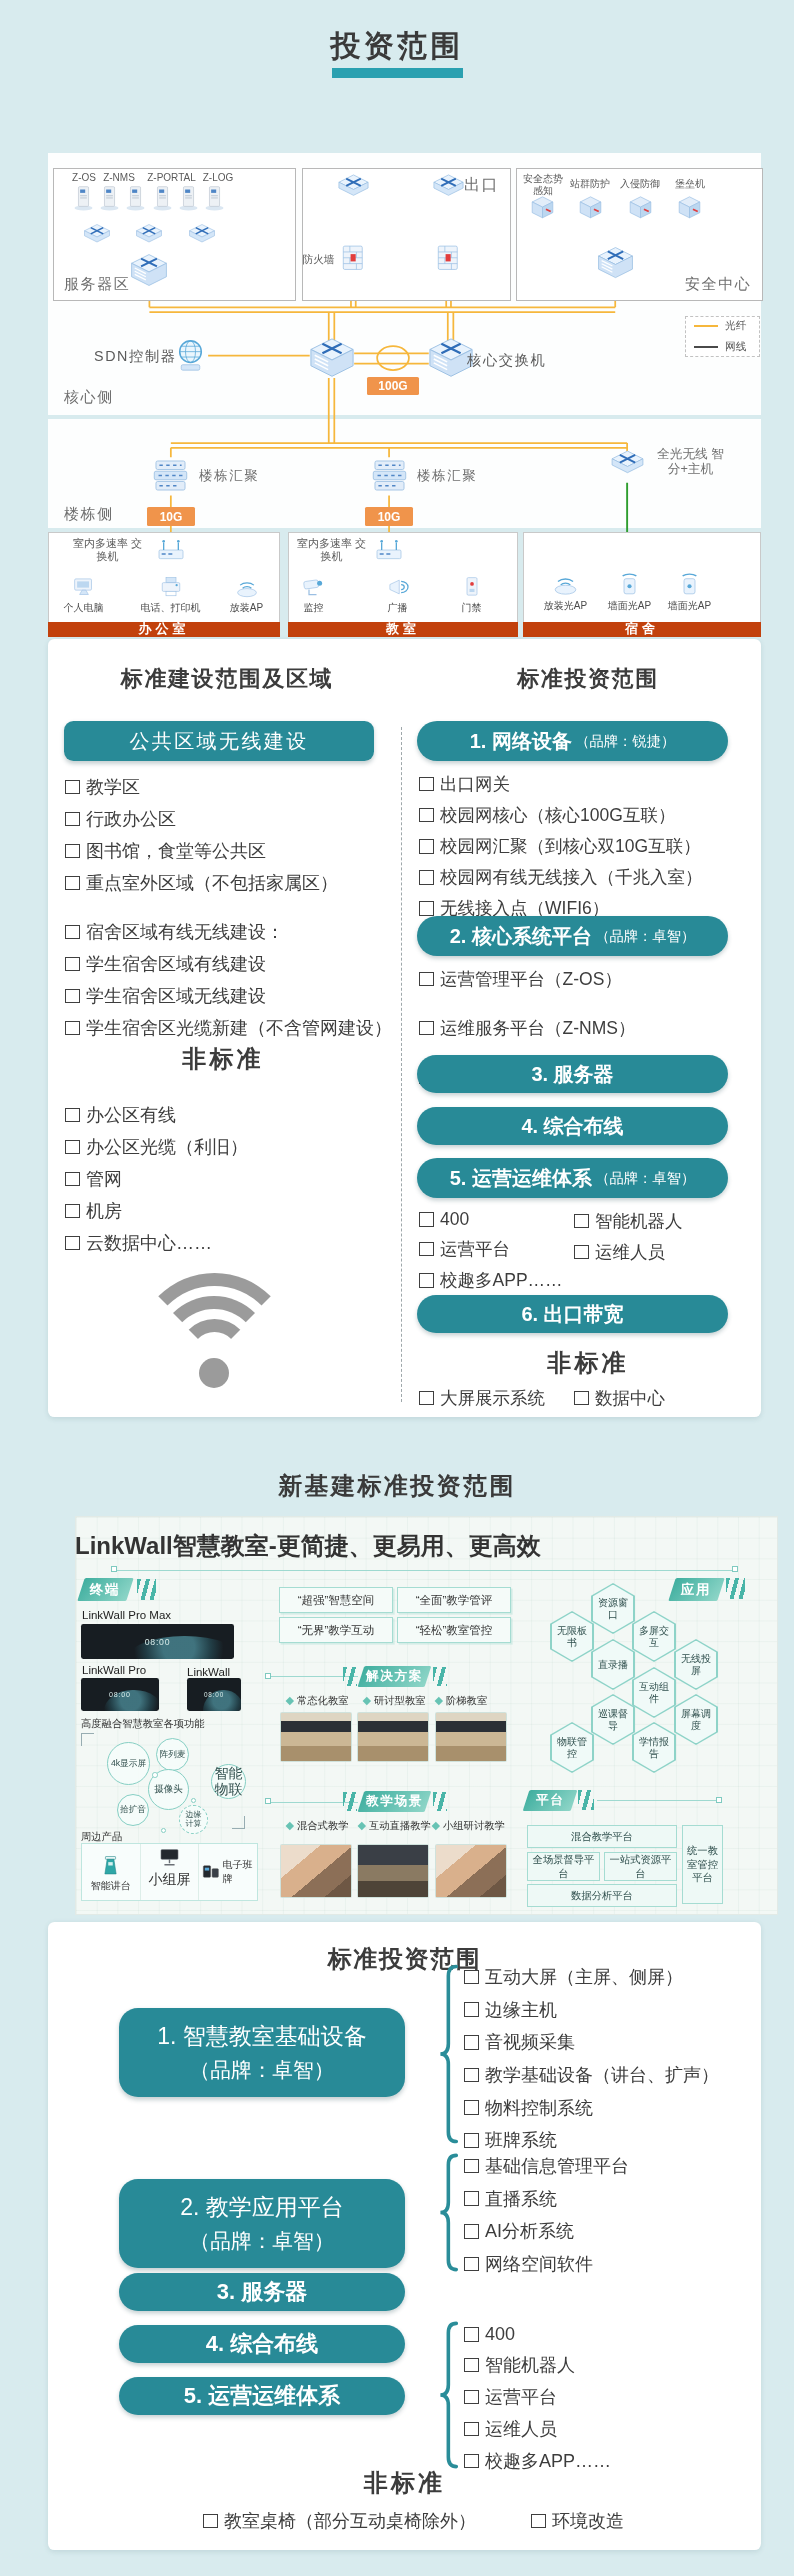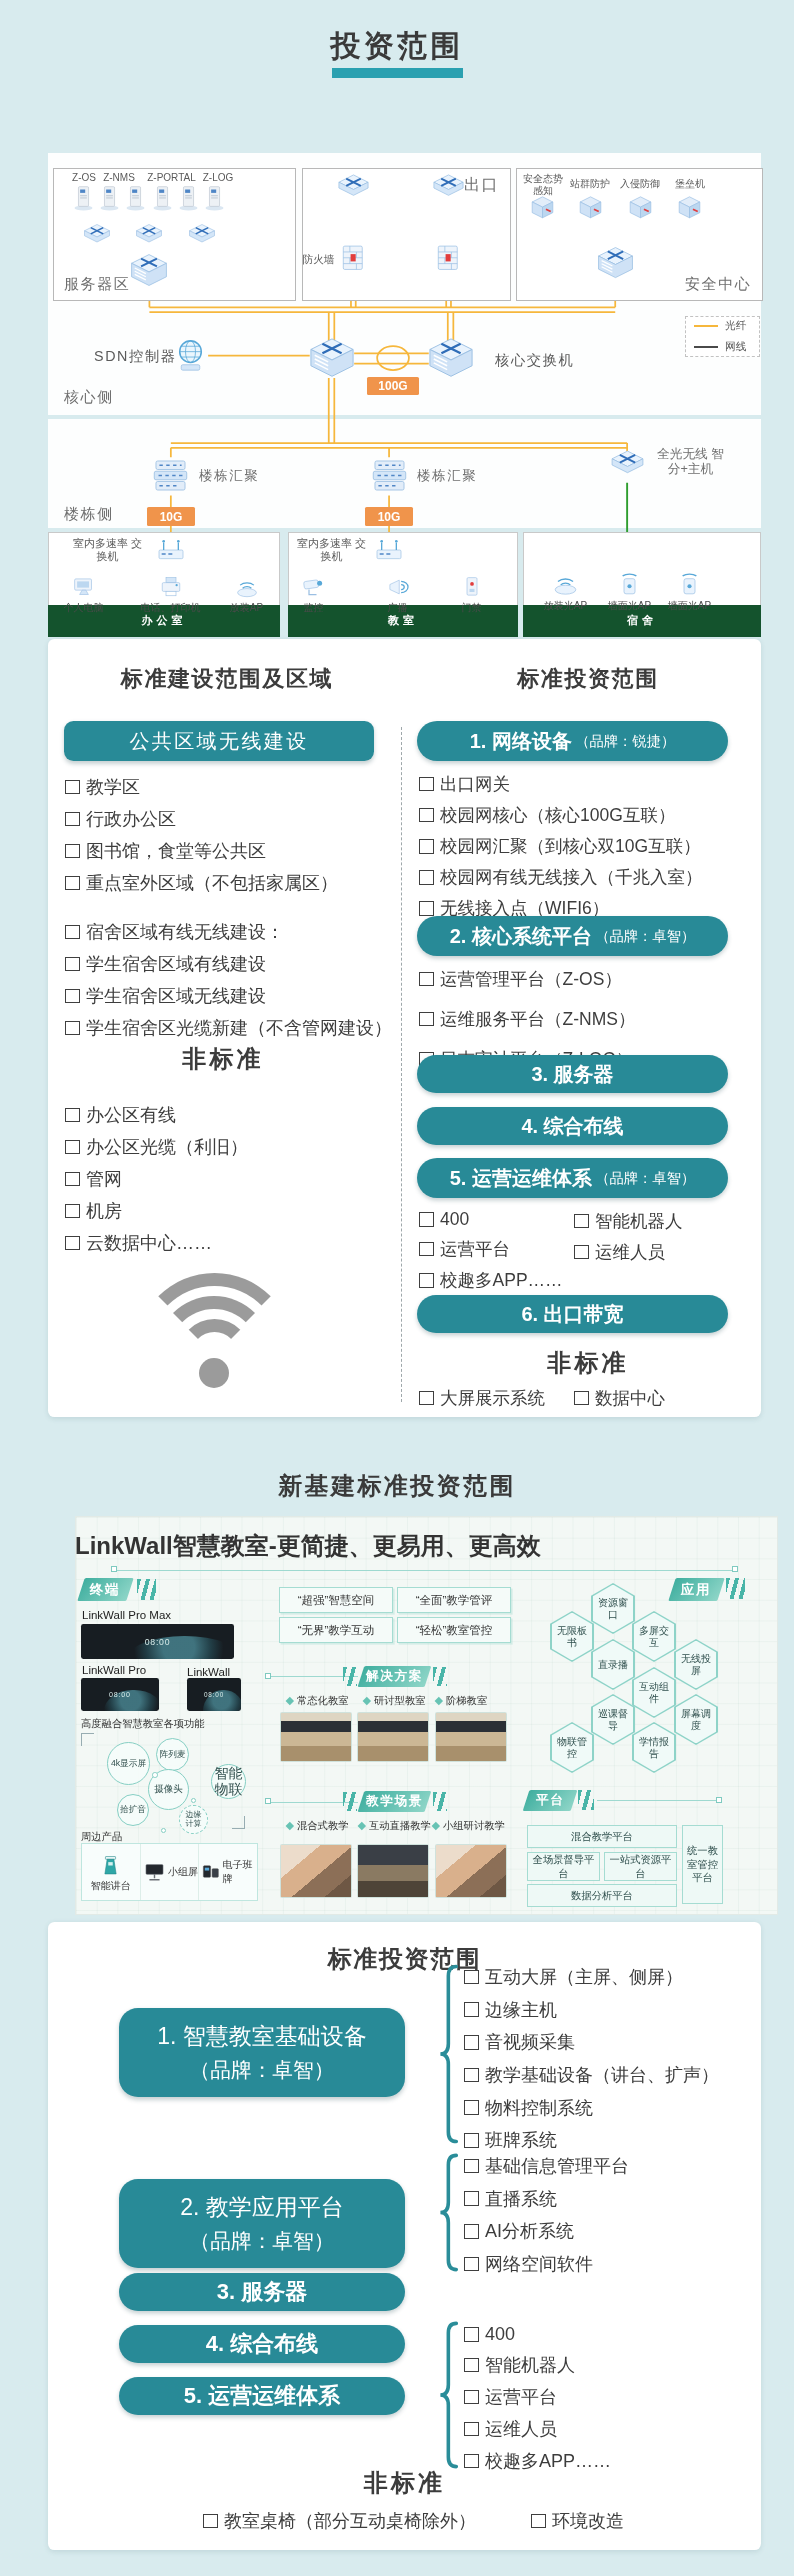--- a/index.html
+++ b/index.html
@@ -8,21 +8,21 @@
   .abs{position:absolute}
   .h1{position:absolute;left:0;width:794px;text-align:center;font-size:30px;font-weight:bold;color:#3a3a3a;letter-spacing:3.2px}
   .hbar{position:absolute;background:#2aa0b0}
   .h2{position:absolute;left:0;width:794px;text-align:center;font-size:24px;font-weight:bold;color:#3a3a3a;letter-spacing:2.4px}
   .band{position:absolute;background:#fdfefe}
   .gbox{position:absolute;background:#fff;border:0.8px solid #b8b8b8}
   .legend{position:absolute;border:0.8px dashed #c2c2c2;background:#fff;display:flex;flex-direction:column;justify-content:center;gap:7.1px;padding:4.8px 8px;box-sizing:border-box}
   .lrow{display:flex;align-items:center;gap:7.1px;font-size:10.7px;color:#555}
   .lline{width:24px;height:2.4px;flex:none}
   .room{position:absolute;background:#fff;border:0.8px solid #c9c9c9}
-  .roombar{position:absolute;left:-0.8px;right:-0.8px;bottom:-0.8px;height:32px;background:#14532d;color:#fff;font-size:11px;font-weight:bold;display:flex;align-items:center;justify-content:center;letter-spacing:4px}
+  .roombar{position:absolute;left:-0.8px;right:-0.8px;bottom:-0.8px;height:15px;background:#c2410c;color:#fff;font-size:13px;font-weight:bold;display:flex;align-items:center;justify-content:center;letter-spacing:4px}
   .zlbl{position:absolute;color:#6f6f6f;font-size:15px;letter-spacing:1.6px;white-space:nowrap}
   .slbl{position:absolute;color:#5a5a5a;font-size:10px;text-align:center;line-height:1.2}
   .badge{position:absolute;background:#f0944b;color:#fff;font-weight:bold;font-size:12px;display:flex;align-items:center;justify-content:center;border-radius:1.6px}
   .dev{position:absolute;display:flex;flex-direction:column;align-items:center;width:67px;color:#4a4a4a;font-size:10px;text-align:center;line-height:1.2}
   .ic{position:absolute}
   .panel{position:absolute;background:#fff;border-radius:6.4px;box-shadow:0 1.6px 4.8px rgba(50,90,100,.13)}
   .lwpanel{position:absolute;background:#f3f8f5;border:0.8px solid #e2eae6;
     background-image:linear-gradient(rgba(190,215,205,.18) 0.8px,transparent 0.8px),linear-gradient(90deg,rgba(190,215,205,.18) 0.8px,transparent 0.8px);
     background-size:20.7px 20.7px}
   .ptitle{position:absolute;text-align:center;font-size:22px;font-weight:bold;color:#3c3c3c;letter-spacing:1.6px}
@@ -289,21 +289,21 @@
     <div class="zlbl" style="left:94px;top:339px;font-size:14.3px;color:#5a5a5a">SDN控制器</div>
     <svg class="ic" style="left:172px;top:329px" width="37" height="37" viewBox="0 0 46 46">
         <use href="#i-glb"></use>
       </svg>
     <svg class="ic" style="left:309px;top:329px" width="46" height="46" viewBox="0 0 58 58">
         <use href="#i-bigsw"></use>
       </svg>
     <svg class="ic" style="left:428px;top:329px" width="46" height="46" viewBox="0 0 58 58">
         <use href="#i-bigsw"></use>
       </svg>
-    <div class="zlbl" style="left:495px;top:343px;font-size:14.3px;color:#5a5a5a">核心交换机</div>
+    <div class="zlbl" style="left:467px;top:343px;font-size:14.3px;color:#5a5a5a">核心交换机</div>
     <div class="badge" style="left:367px;top:369px;width:52px;height:18px">100G</div>
     <div class="zlbl" style="left:64px;top:380px">核心侧</div>
 
     <svg class="ic" style="left:150px;top:447px" width="41" height="41" viewBox="0 0 52 52">
         <use href="#i-agg"></use>
       </svg>
     <div class="zlbl" style="left:199px;top:459px;font-size:13.5px">楼栋汇聚</div>
     <svg class="ic" style="left:369px;top:447px" width="41" height="41" viewBox="0 0 52 52">
         <use href="#i-agg"></use>
       </svg>
@@ -433,21 +433,21 @@
     <div class="ck">出口网关</div>
     <div class="ck">校园网核心（核心100G互联）</div>
     <div class="ck">校园网汇聚（到核心双10G互联）</div>
     <div class="ck">校园网有线无线接入（千兆入室）</div>
     <div class="ck">无线接入点（WIFI6）</div>
   </div>
   <div class="pill" style="left:417px;top:908px;width:311px;height:40px;border-radius:20px;font-size:20px;font-weight:bold">
     <span>2. 核心系统平台</span>
       <span class="b">（品牌：卓智）</span>
   </div>
-  <div class="cklist" style="left:419px;top:959px;gap:16px;font-size:17.5px">
+  <div class="cklist" style="left:419px;top:959px;gap:25px;font-size:17.5px">
     <div class="ck">运营管理平台（Z-OS）</div>
     <div class="ck">运维服务平台（Z-NMS）</div>
     <div class="ck">日志审计平台（Z-LOG）</div>
   </div>
   <div class="pill" style="left:417px;top:1047px;width:311px;height:38px;border-radius:19px;font-size:20px;font-weight:bold">3. 服务器</div>
   <div class="pill" style="left:417px;top:1099px;width:311px;height:38px;border-radius:19px;font-size:20px;font-weight:bold">4. 综合布线</div>
   <div class="pill" style="left:417px;top:1150px;width:311px;height:40px;border-radius:20px;font-size:20px;font-weight:bold">
     <span>5. 运营运维体系</span>
       <span class="b">（品牌：卓智）</span>
   </div>
@@ -517,21 +517,21 @@
   <div class="bdot" style="left:161px;top:1820px;width:4.8px;height:4.8px"></div>
 
   <div class="abs" style="left:81px;top:1822px;font-size:10.3px;color:#333">周边产品</div>
   <div class="abs" style="left:81px;top:1835px;width:175px;height:56px;border:1.2px solid #bfe6df;background:#f8fdfc;display:flex">
     <div style="flex:1;display:flex;flex-direction:column;align-items:center;justify-content:center;font-size:10px;color:#333;border-right:0.8px solid #ddeee9">
       <svg width="27" height="27" viewBox="0 0 34 34">
           <use href="#i-podium"></use>
         </svg>
       <span>智能讲台</span>
     </div>
-    <div style="flex:1;display:flex;align-items:center;justify-content:center;font-size:10px;color:#333;border-right:0.8px solid #ddeee9">
+    <div style="flex:1;display:flex;flex-direction:column;align-items:center;justify-content:flex-start;font-size:14px;color:#333;border-right:0.8px solid #ddeee9">
       <svg width="27" height="27" viewBox="0 0 34 34">
           <use href="#i-gscreen"></use>
         </svg>
       <span>小组屏</span>
     </div>
     <div style="flex:1;display:flex;flex-direction:row;align-items:center;justify-content:center;font-size:10px;color:#333">
       <svg width="27" height="27" viewBox="0 0 34 34">
           <use href="#i-eboard"></use>
         </svg>
       <span>电子班牌</span>

